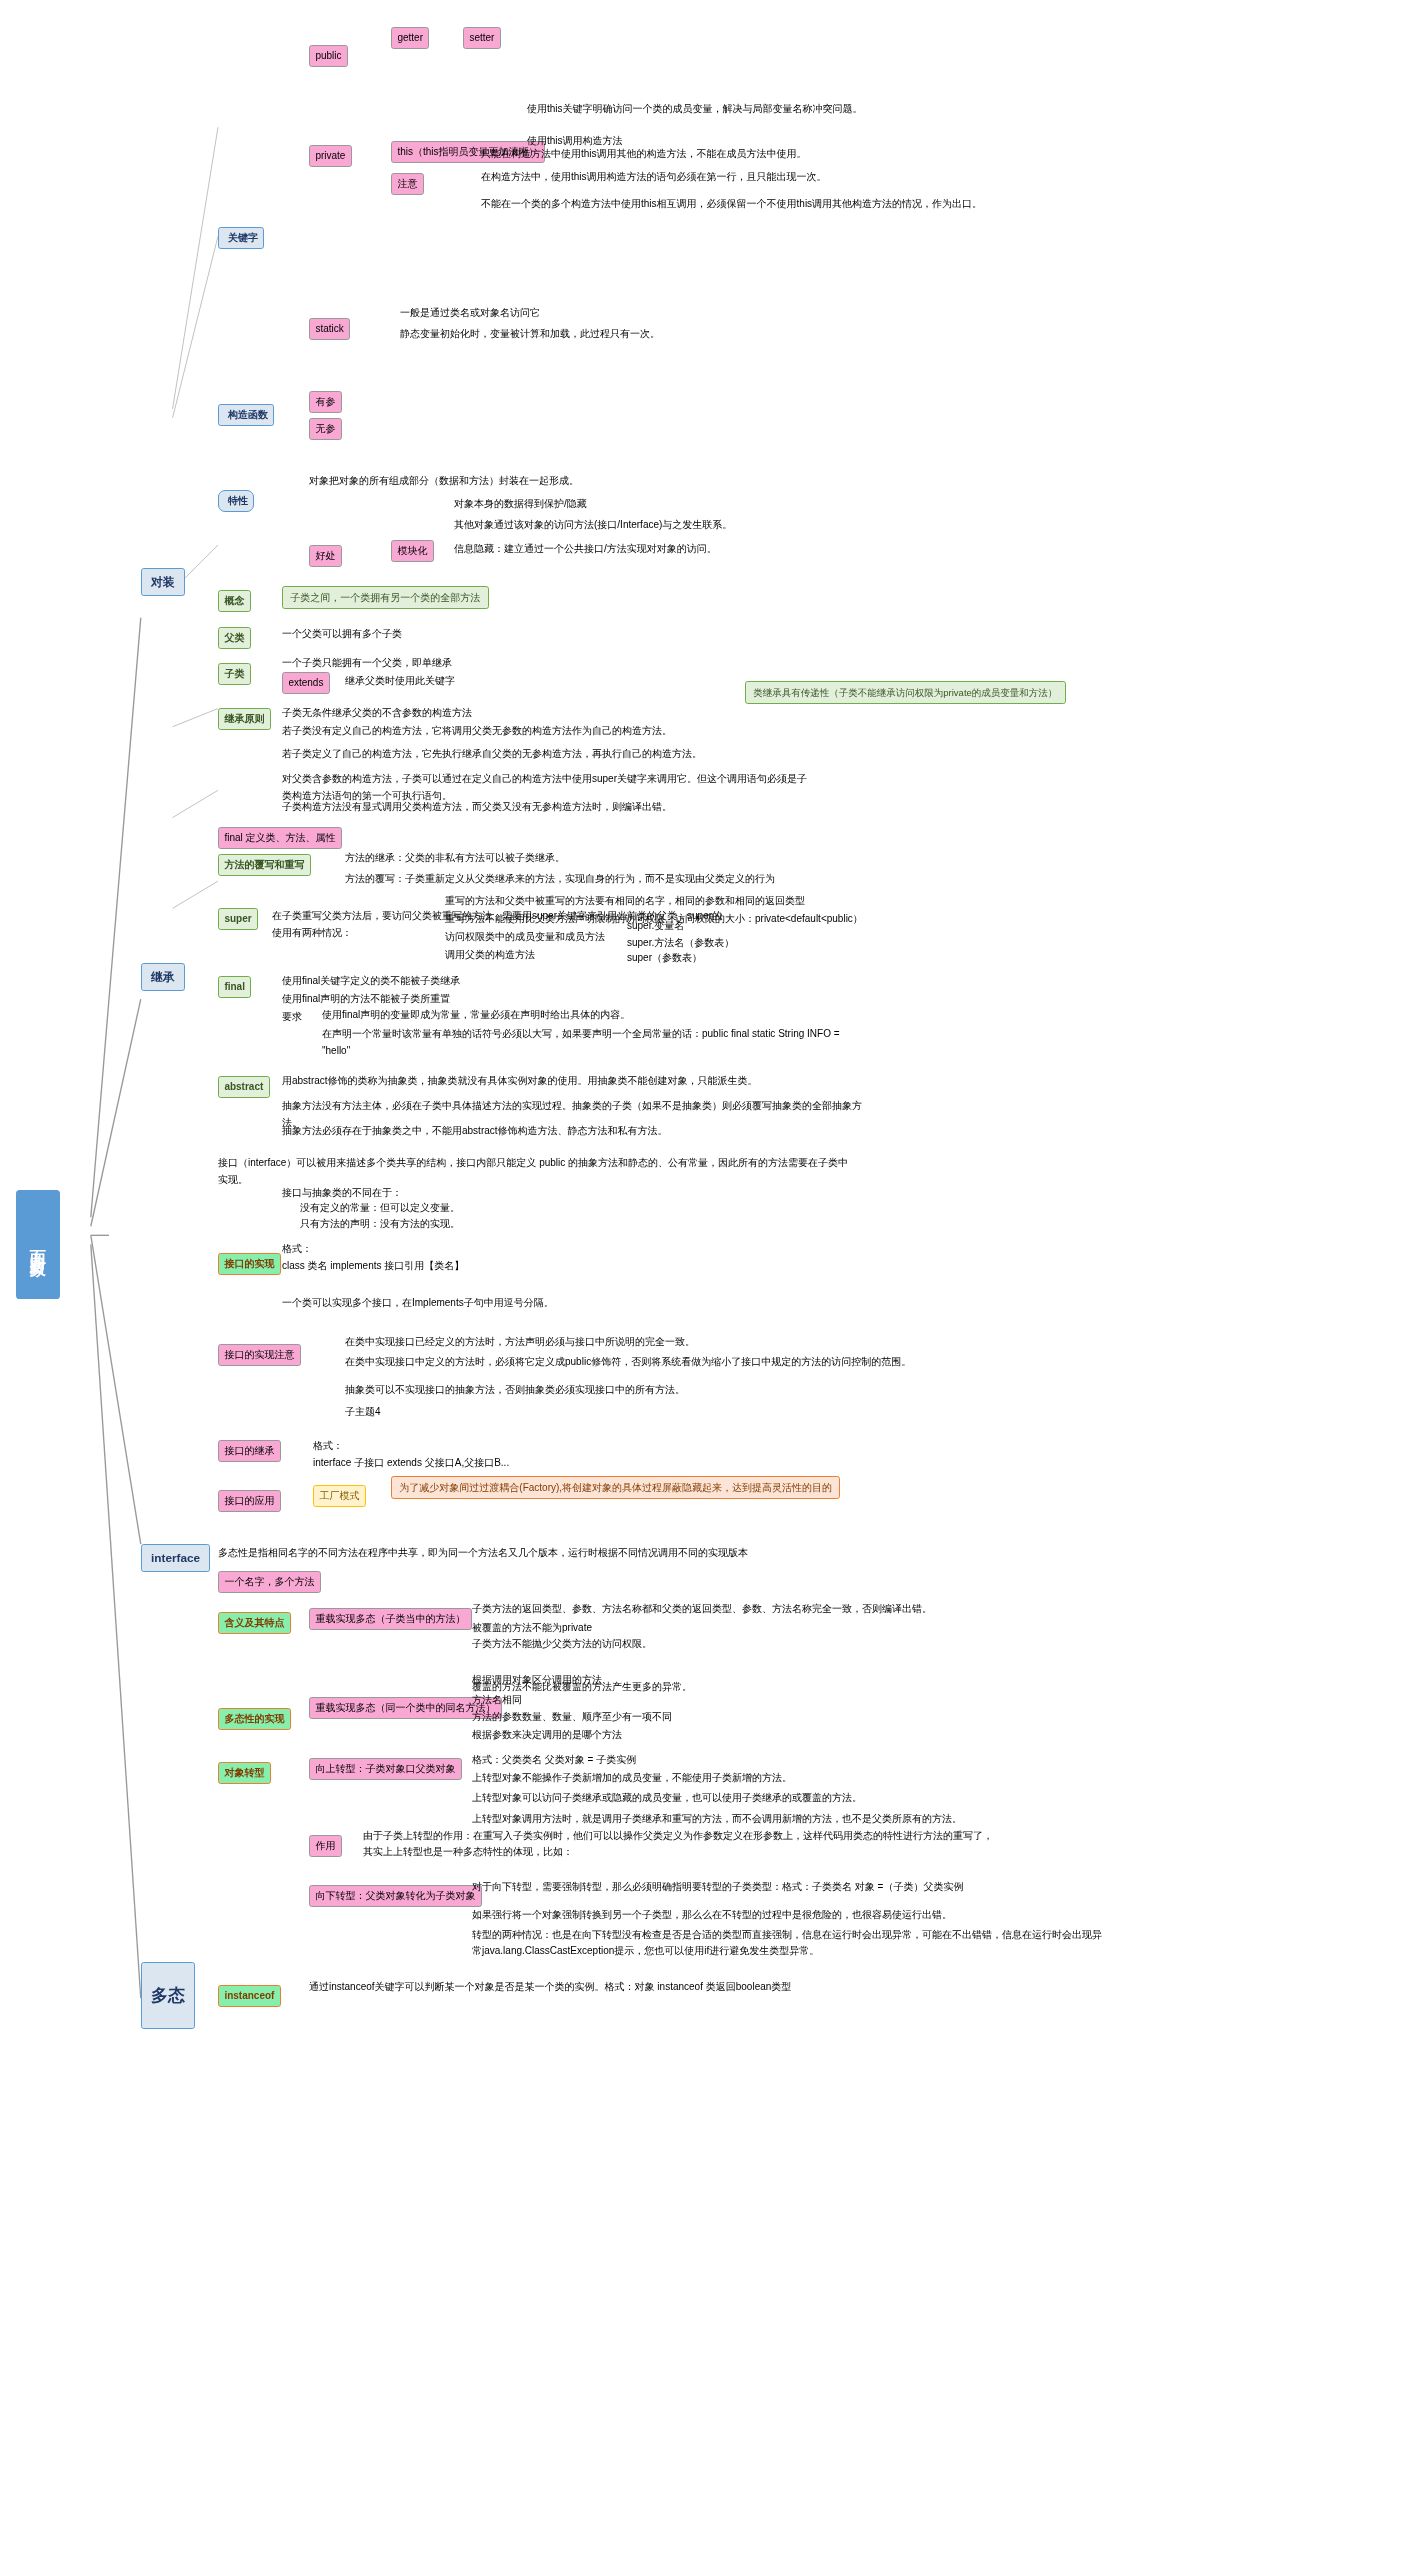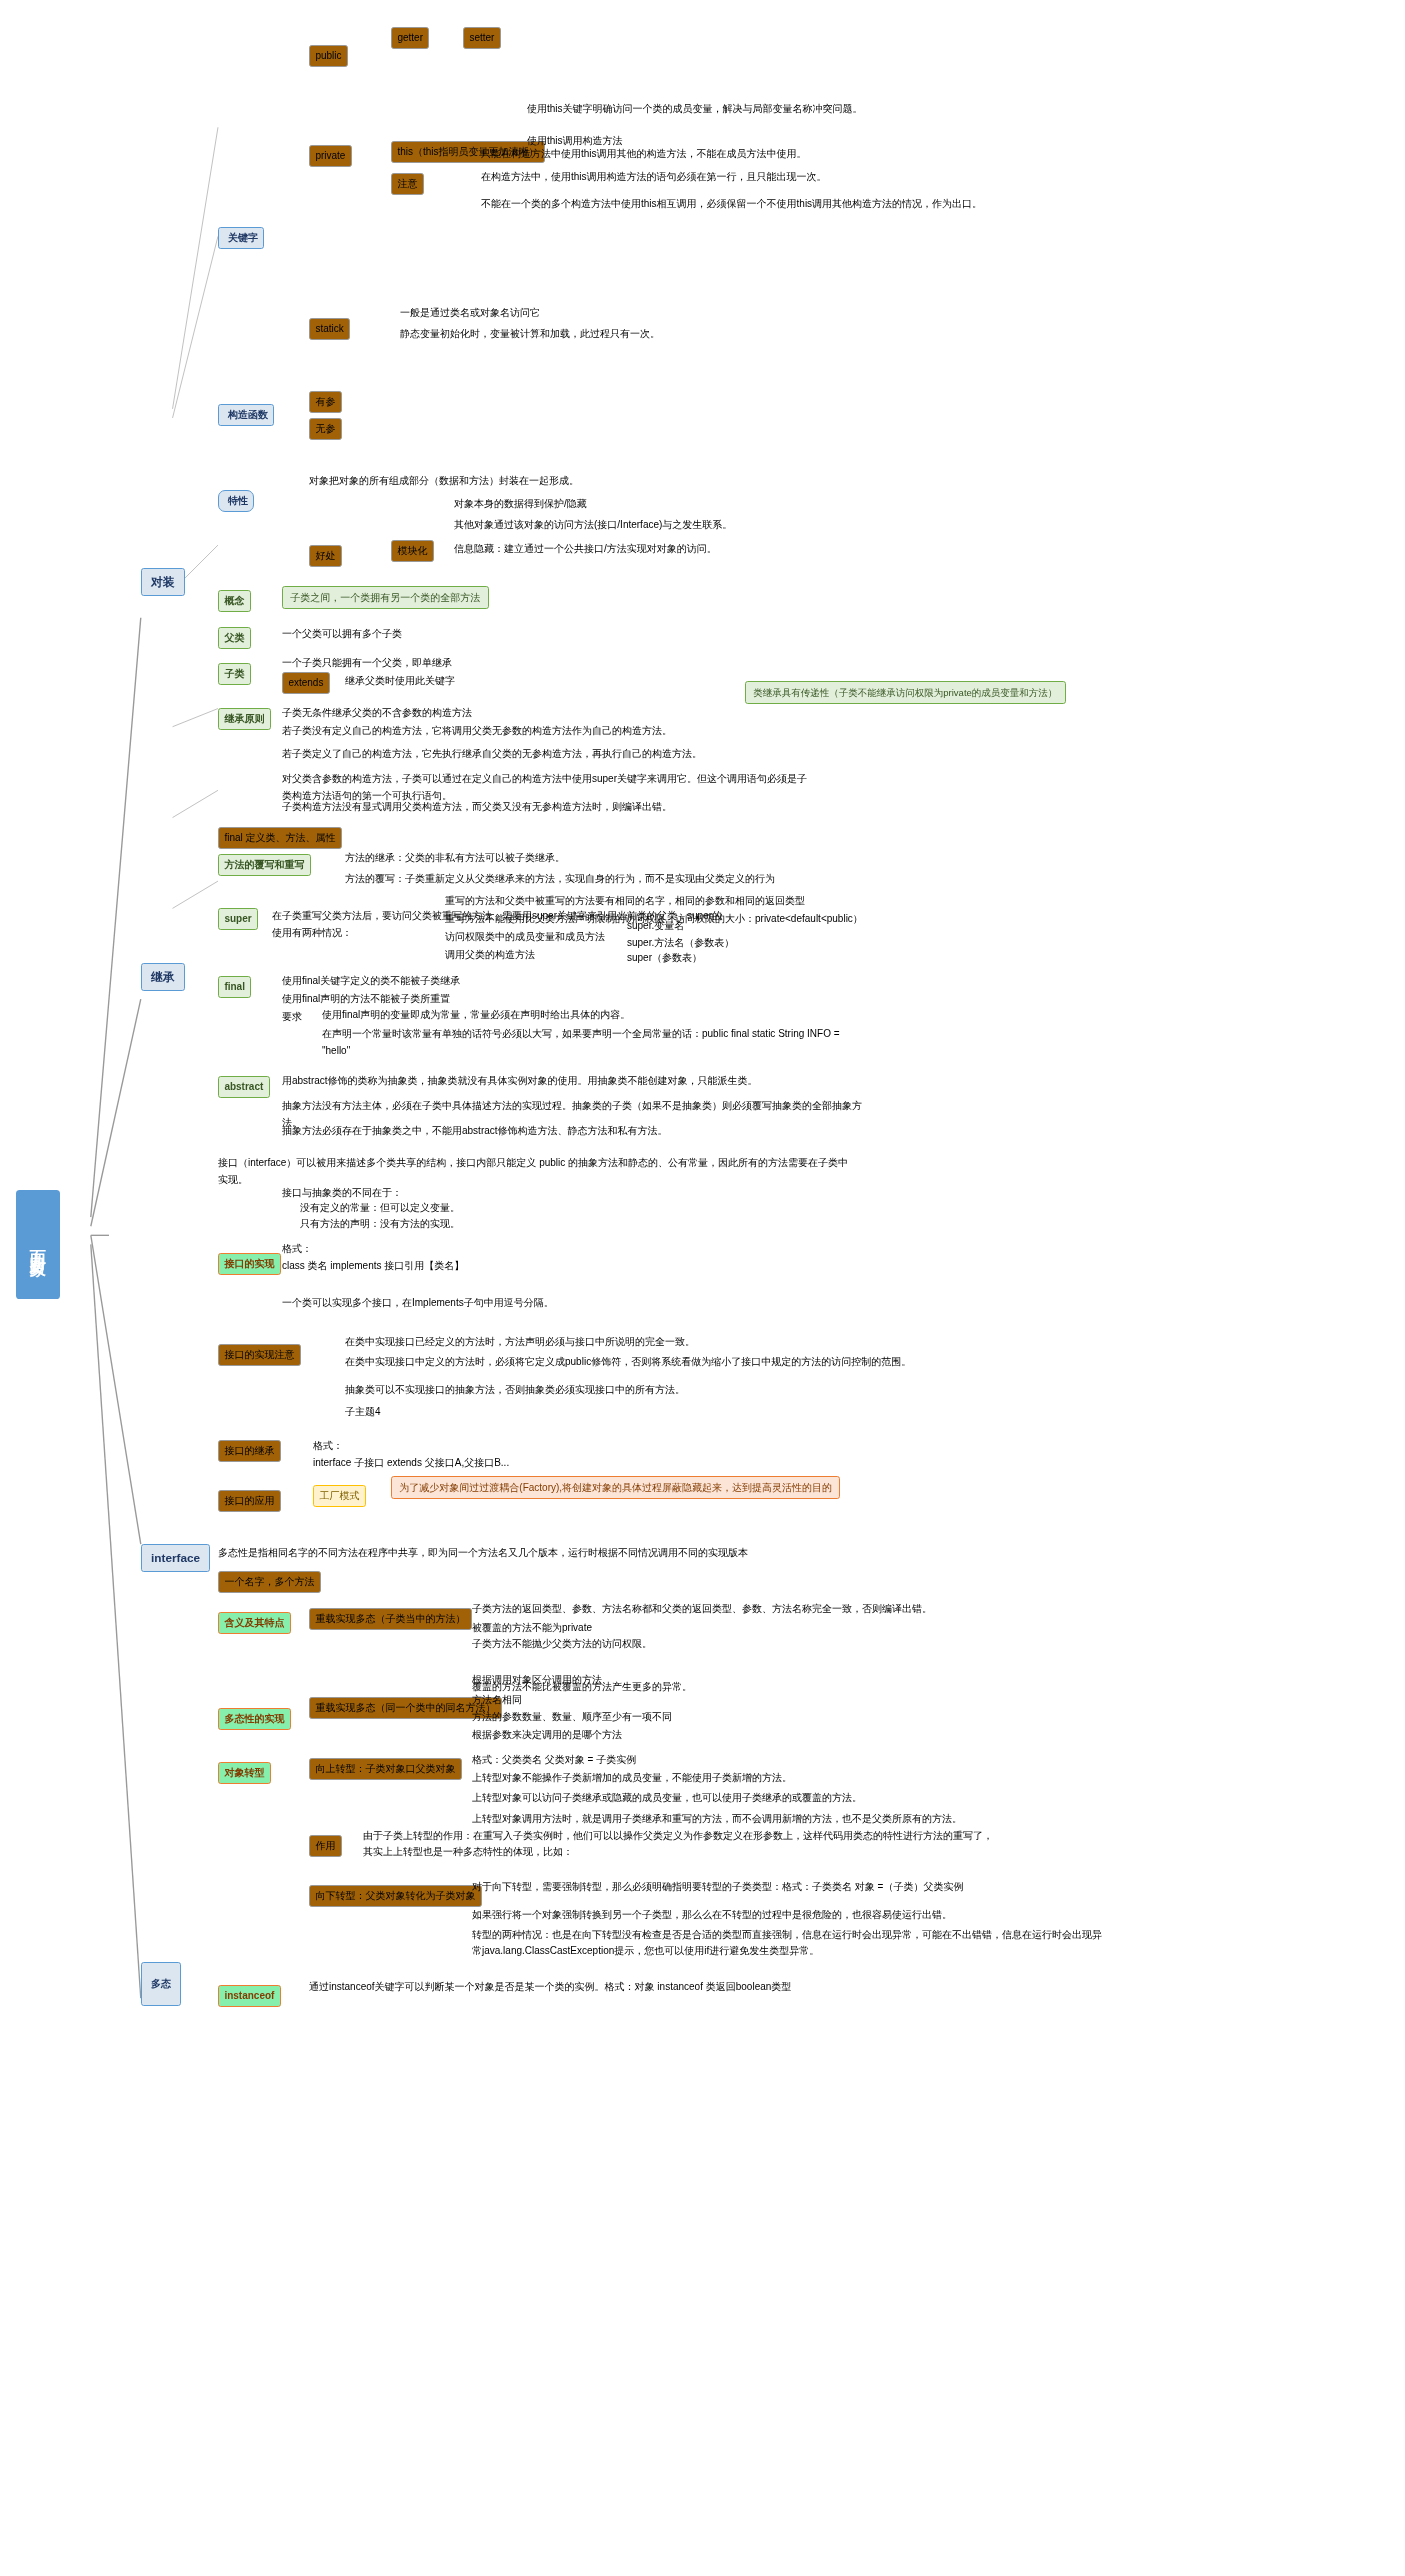--- a/index.html
+++ b/index.html
@@ -36,21 +36,21 @@
       align-items: center;
       justify-content: center;
       z-index: 10;
     }
     
     .node {
       position: absolute;
       border: 0.9px solid #999;
       border-radius: 2.7px;
       padding: 1.8px 5.4px;
-      background: #a16207;
+      background: #f9a8d4;
       font-size: 10px;
       white-space: nowrap;
       line-height: 1.6;
     }
     .node-blue {
       background: #dce6f1;
       border-color: #5b9bd5;
       color: #1f3864;
       font-weight: bold;
       padding-left: 9px;
@@ -243,21 +243,21 @@
   <div class="text-block" style="left:345px;top:1381px;max-width:590px;">抽象类可以不实现接口的抽象方法，否则抽象类必须实现接口中的所有方法。</div>
   <div class="text-block" style="left:345px;top:1403px;">子主题4</div>
 
   <div class="node" style="left:218px;top:1440px;">接口的继承</div>
   <div class="text-block" style="left:313px;top:1437px;max-width:545px;">格式：<br>interface 子接口 extends 父接口A,父接口B...</div>
 
   <div class="node" style="left:218px;top:1490px;">接口的应用</div>
   <div class="node node-yellow" style="left:313px;top:1485px;">工厂模式</div>
   <div class="highlight-box-orange" style="left:391px;top:1476px;max-width:454px;line-height:1.6;">为了减少对象间过过渡耦合(Factory),将创建对象的具体过程屏蔽隐藏起来，达到提高灵活性的目的</div>
 
-  <div class="node node-blue" style="left:141px;top:1962px;padding:13px 9px;font-size:10px;">多态</div>
+  <div class="node node-blue" style="left:141px;top:1962px;padding:19px 9px;font-size:17px;">多态</div>
 
   <div class="text-block" style="left:218px;top:1544px;max-width:636px;">多态性是指相同名字的不同方法在程序中共享，即为同一个方法名又几个版本，运行时根据不同情况调用不同的实现版本</div>
   <div class="node" style="left:218px;top:1571px;">一个名字，多个方法</div>
 
   <div class="node node-orange" style="left:218px;top:1612px;">含义及其特点</div>
   <div class="node" style="left:309px;top:1608px;">重载实现多态（子类当中的方法）</div>
   <div class="text-block" style="left:472px;top:1600px;max-width:527px;">子类方法的返回类型、参数、方法名称都和父类的返回类型、参数、方法名称完全一致，否则编译出错。</div>
   <div class="text-block" style="left:472px;top:1619px;">被覆盖的方法不能为private</div>
   <div class="text-block" style="left:472px;top:1635px;max-width:454px;">子类方法不能抛少父类方法的访问权限。</div>
   <div class="text-block" style="left:472px;top:1653px;max-width:527px;margin-top:25px;">覆盖的方法不能比被覆盖的方法产生更多的异常。</div>

